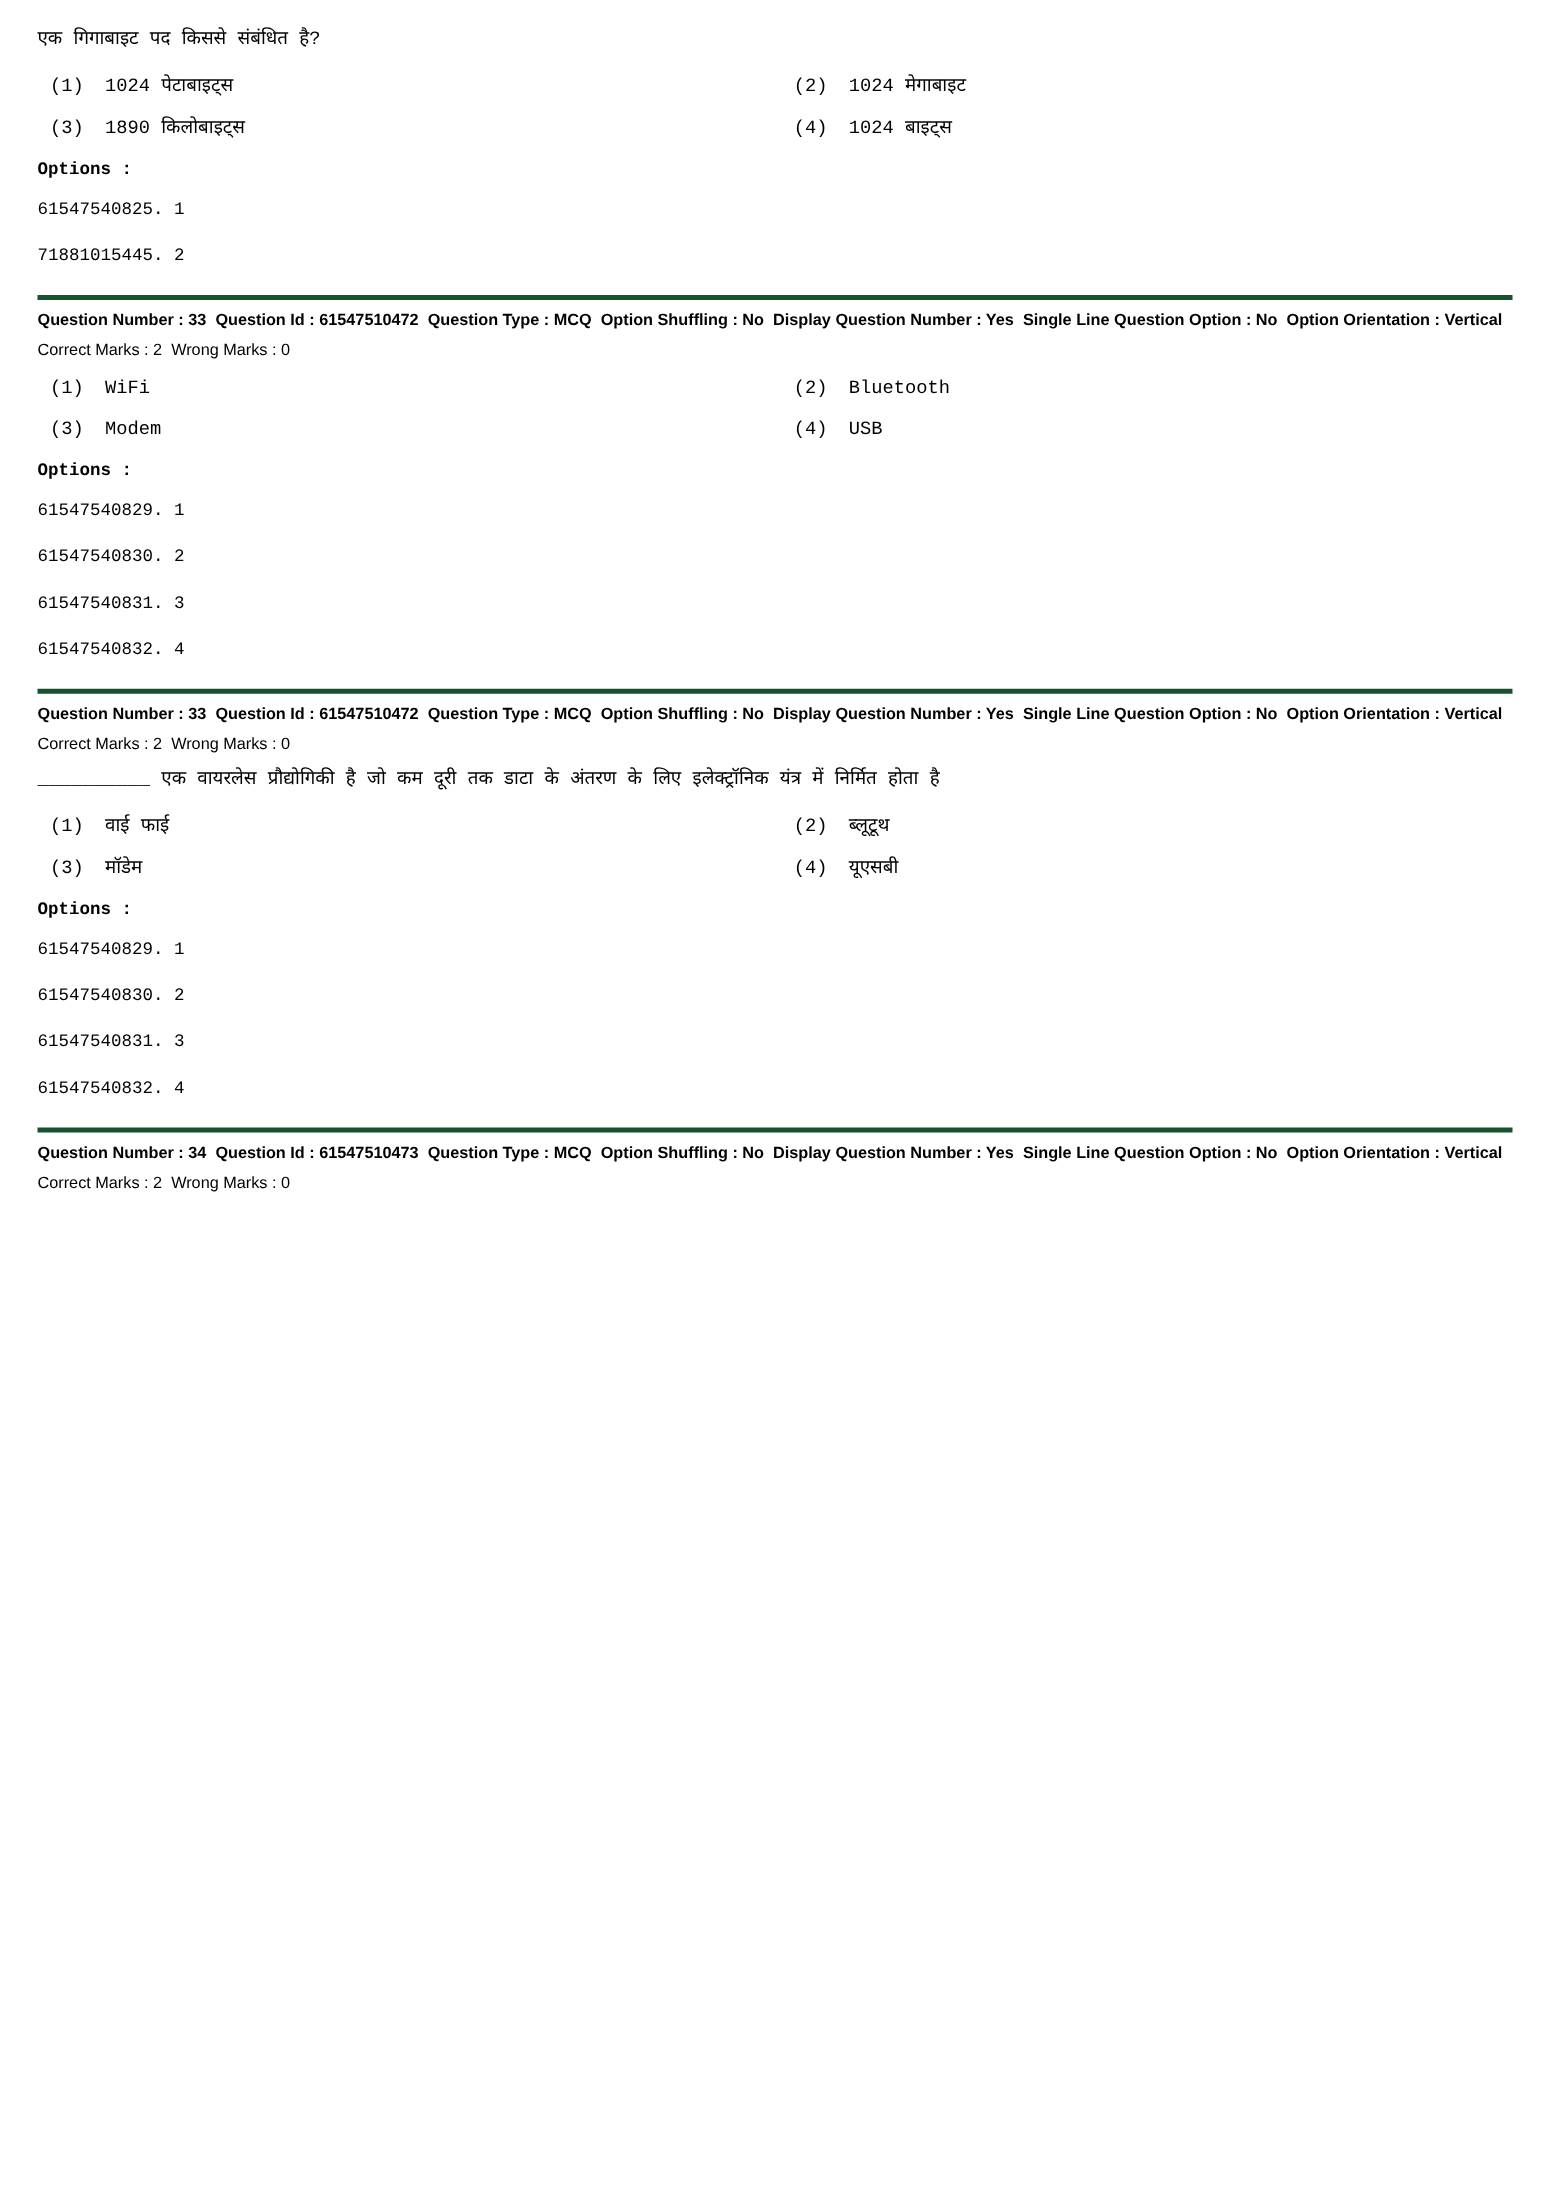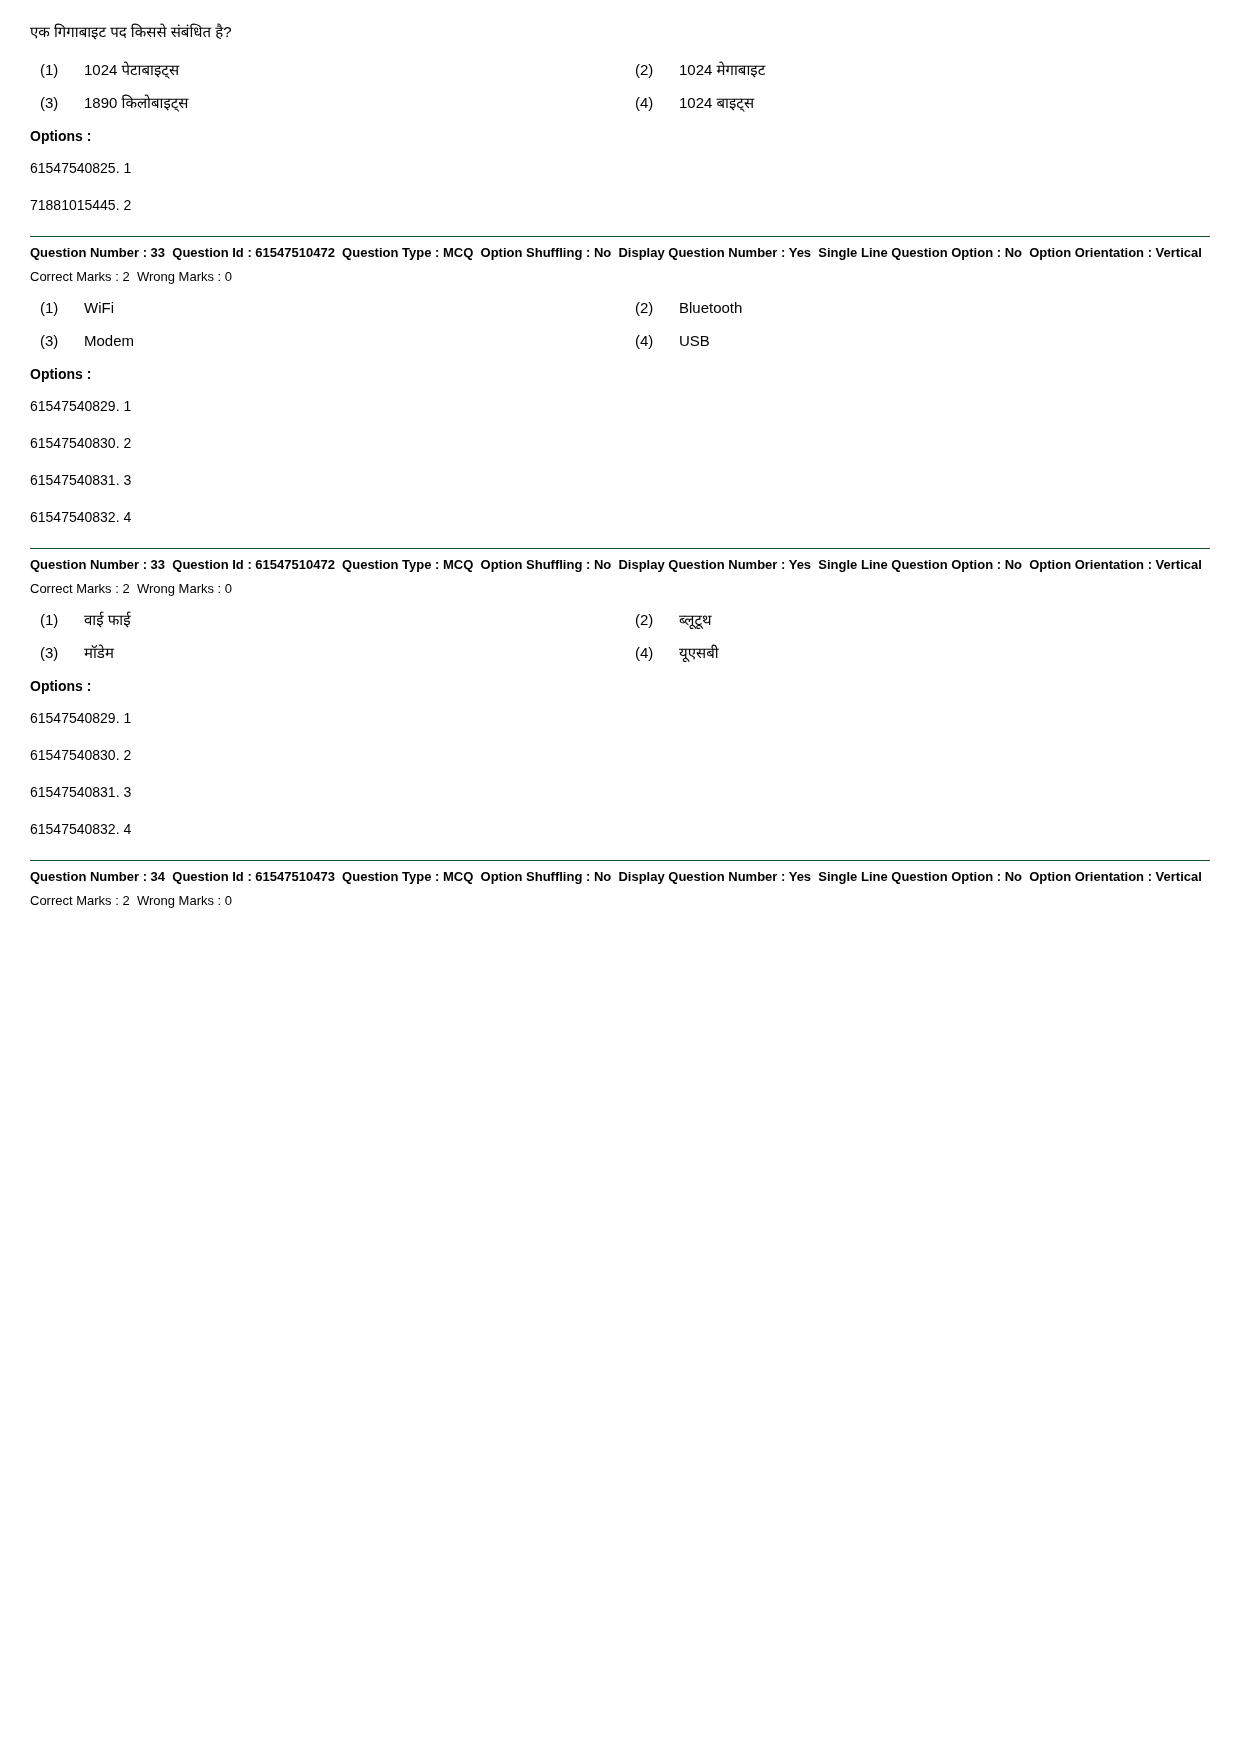--- a/index.html
+++ b/index.html
@@ -11,20 +11,21 @@
       font-family: Arial, sans-serif;
       font-size: 14px;
       background: #fff;
       color: #000;
       width: 1240px;
       min-height: 1754px;
       padding: 20px 30px;
     }
     .question-block {
       margin-bottom: 18px;
+      font-family: Liberation Mono, monospace;
     }
     .question-text {
       font-size: 15px;
       line-height: 1.6;
       margin-bottom: 12px;
     }
     .options-grid {
       display: grid;
       grid-template-columns: 1fr 1fr;
       gap: 6px 20px;
@@ -55,21 +56,21 @@
     .options-list li {
       font-size: 14px;
       line-height: 1.7;
       margin-top: 13px;
     }
     .meta-block {
       font-size: 13px;
       font-weight: bold;
       line-height: 1.6;
       margin-bottom: 6px;
-      border-top: 1px solid #14532d;
+      border-top: 4px solid #14532d;
       padding-top: 6px;
     }
     .correct-marks {
       font-weight: normal;
       font-size: 13px;
       margin-bottom: 10px;
     }
   </style>
 </head>
 <body>
@@ -133,20 +134,21 @@
     <li>61547540832. 4</li>
   </ul>
 </div>
 
 <div class="meta-block">
   <span>Question Number : 33&nbsp; Question Id : 61547510472&nbsp; Question Type : MCQ&nbsp; Option Shuffling : No&nbsp; Display Question Number : Yes&nbsp; Single Line Question Option : No&nbsp; Option Orientation : Vertical</span>
 </div>
 <div class="correct-marks">Correct Marks : 2&nbsp; Wrong Marks : 0</div>
 
 <div class="question-block">
+  <div class="question-text">__________ एक वायरलेस प्रौद्योगिकी है जो कम दूरी तक डाटा के अंतरण के लिए इलेक्ट्रॉनिक यंत्र में निर्मित होता है</div>
   <div class="options-grid">
     <div class="option-item">
       <span class="option-num">(1)</span>
       <span>वाई फाई</span>
     </div>
     <div class="option-item">
       <span class="option-num">(2)</span>
       <span>ब्लूटूथ</span>
     </div>
     <div class="option-item">

